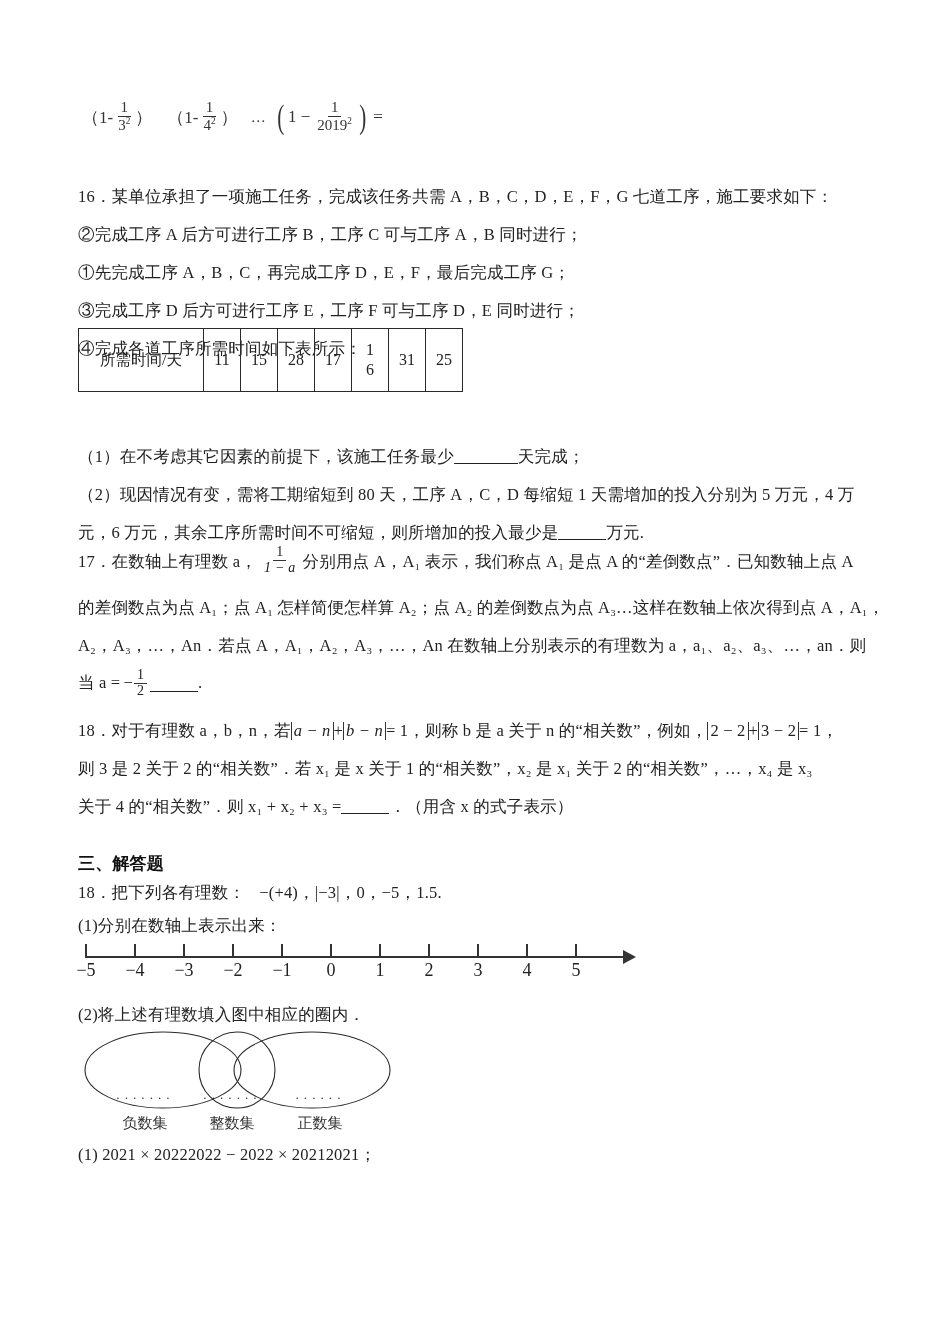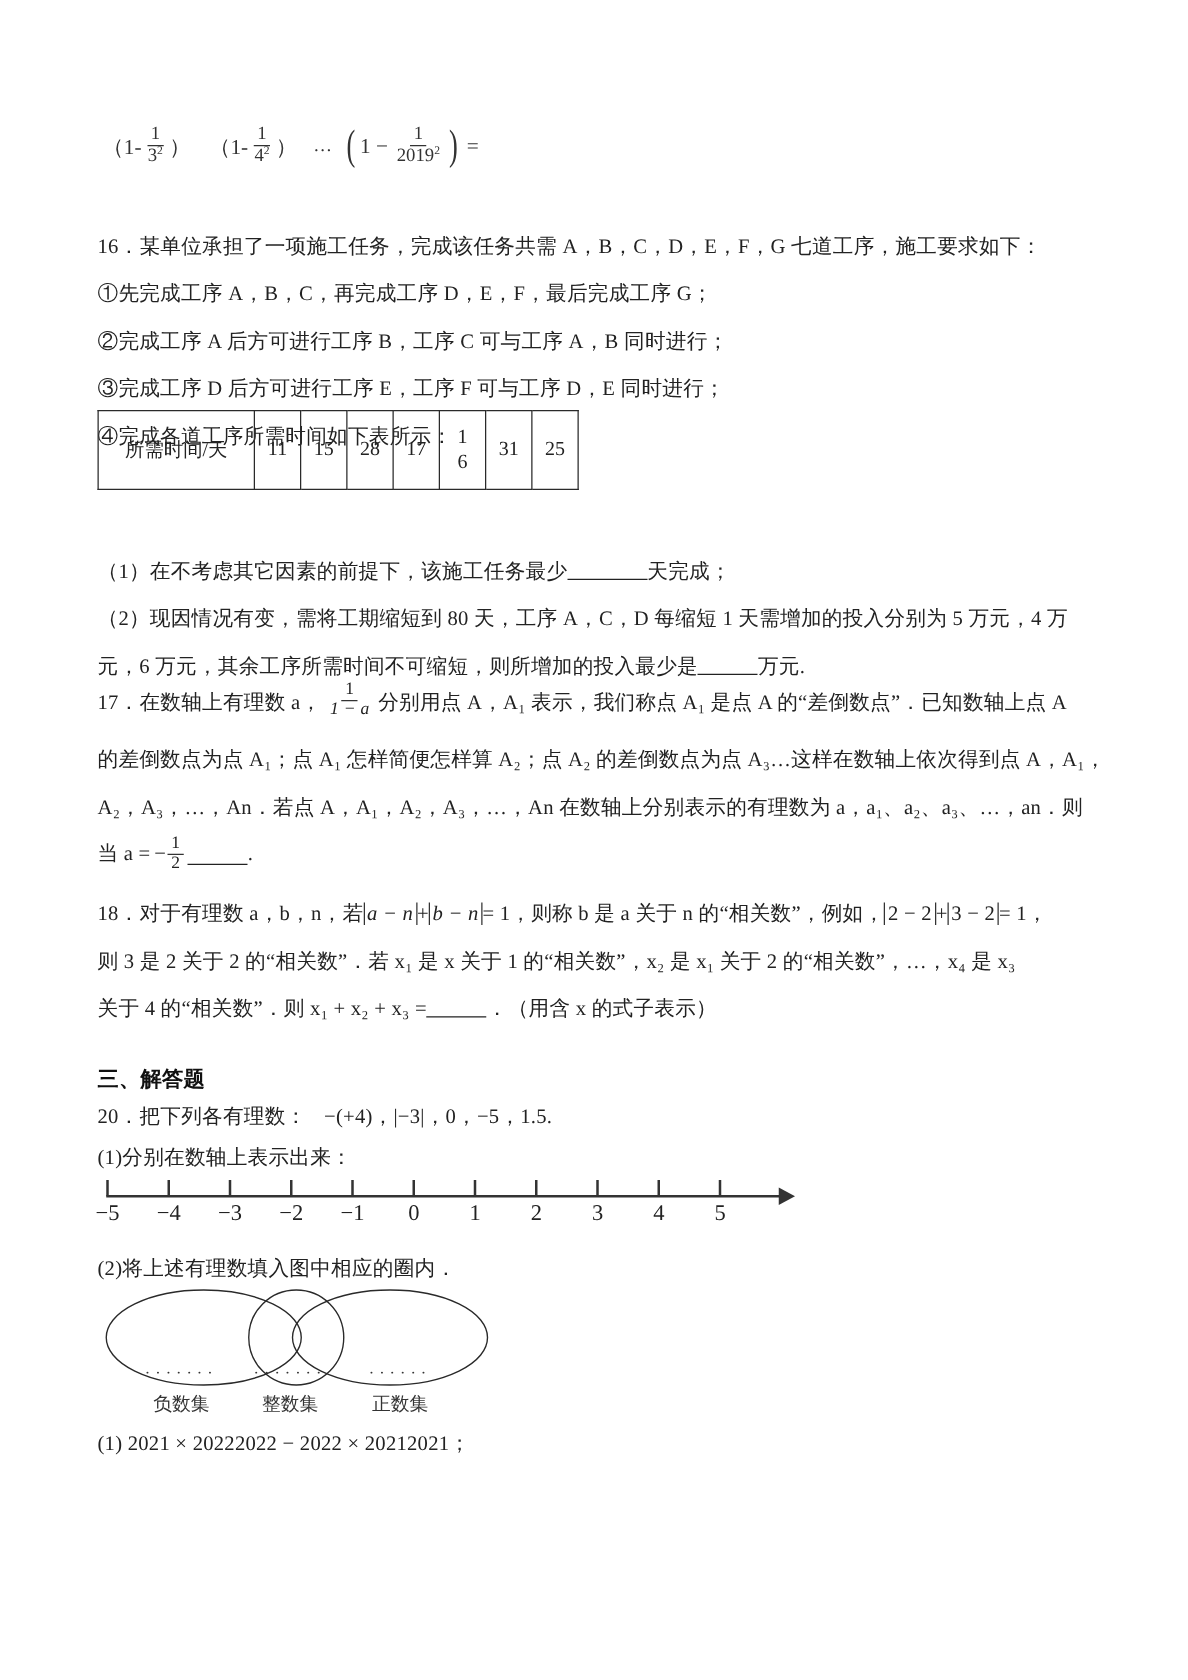--- a/index.html
+++ b/index.html
@@ -203,22 +203,22 @@
         <span class="den"><span>2019</span><span class="sup">2</span></span>
       </span>
       <span class="bigparen">)</span>
     </span>
 
     <span style="margin-left:2px">=</span>
   </div>
 
   <div class="content" style="top:178px">
     <div class="ln">16．某单位承担了一项施工任务，完成该任务共需 A，B，C，D，E，F，G 七道工序，施工要求如下：</div>
+    <div class="ln">②完成工序 A 后方可进行工序 B，工序 C 可与工序 A，B 同时进行；</div>
     <div class="ln">①先完成工序 A，B，C，再完成工序 D，E，F，最后完成工序 G；</div>
-    <div class="ln">②完成工序 A 后方可进行工序 B，工序 C 可与工序 A，B 同时进行；</div>
     <div class="ln">③完成工序 D 后方可进行工序 E，工序 F 可与工序 D，E 同时进行；</div>
     <div class="ln">④完成各道工序所需时间如下表所示：</div>
   </div>
 
   <table class="proc-table">
     <tbody>
     <tr class="r2">
       <td class="lbl">所需时间/天</td>
       <td class="col">11</td>
       <td class="col">15</td>
@@ -273,21 +273,21 @@
     </div>
     <div class="ln">则 3 是 2 关于 2 的“相关数”．若 x₁ 是 x 关于 1 的“相关数”，x₂ 是 x₁ 关于 2 的“相关数”，…，x₄ 是 x₃</div>
     <div class="ln">
       <span>关于 4 的“相关数”．则 x₁ + x₂ + x₃ =</span><span class="blank-l u6"></span><span>．（用含 x 的式子表示）</span>
     </div>
   </div>
 
   <div class="content" style="top:850px">
     <div class="ln sec-head" style="line-height:28px">三、解答题</div>
     <div class="ln" style="line-height:30px">
-      <span>20．把下列各有理数：</span><span style="margin-left:14px">−(+4)，|−3|，0，−5，1.5.</span>
+      <span>18．把下列各有理数：</span><span style="margin-left:14px">−(+4)，|−3|，0，−5，1.5.</span>
     </div>
     <div class="ln" style="line-height:36px">(1)分别在数轴上表示出来：</div>
   </div>
 
   <div class="numline">
     <div class="axis"></div>
     <div class="arrow"></div>
 
     <div class="tick" style="left:7px"></div>
     <div class="tick" style="left:56px"></div>

